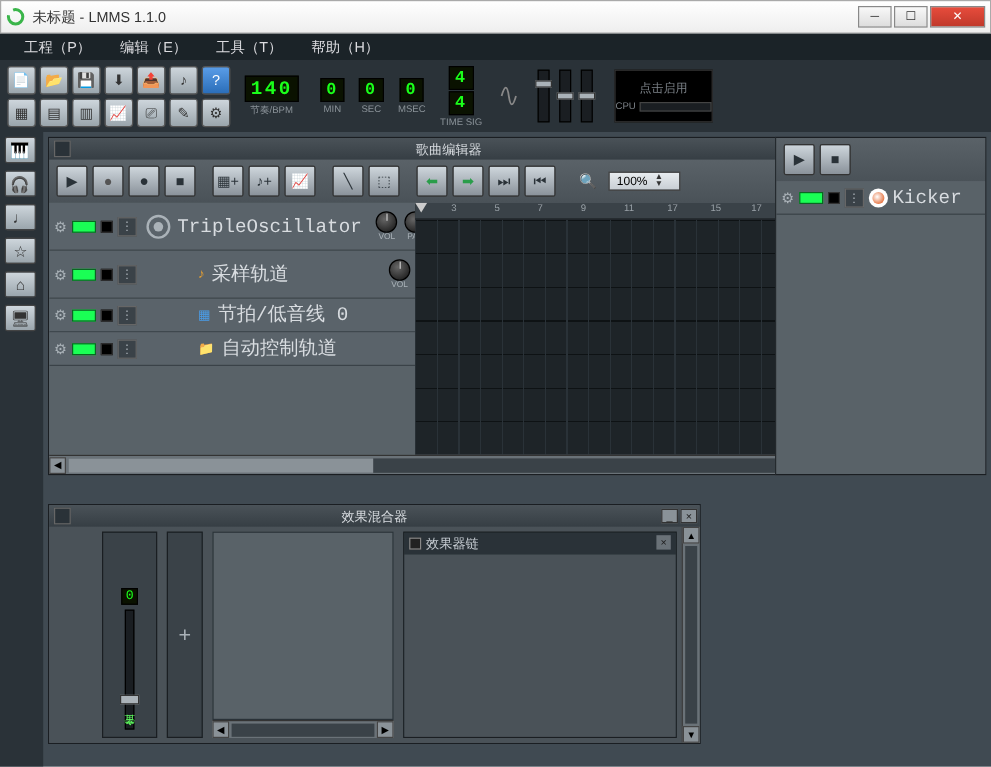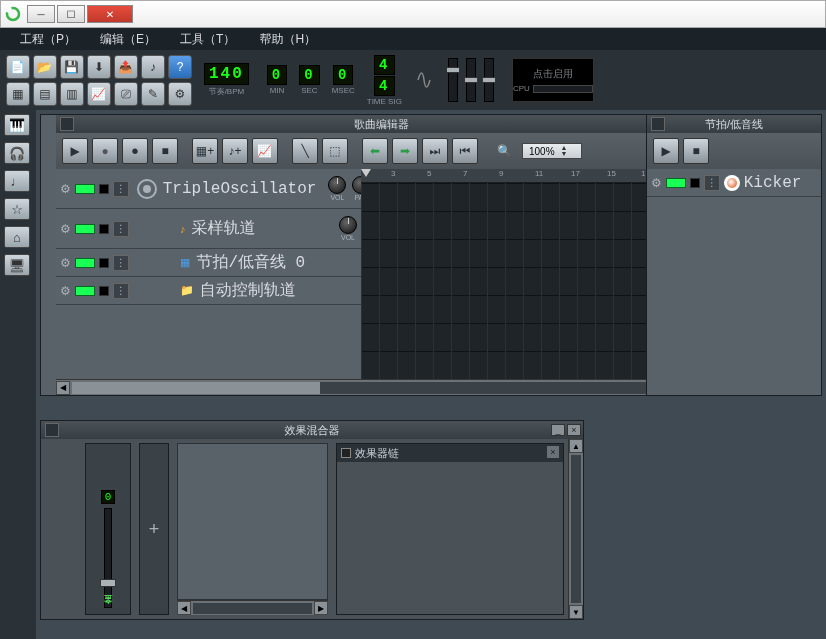--- a/index.html
+++ b/index.html
@@ -40,21 +40,21 @@
 .side-btn { width:26px; height:22px; background:linear-gradient(#ced6dc,#9aa5ac); border:1px solid #444; border-radius:2px; display:flex; align-items:center; justify-content:center; color:#333; font-size:13px;}
 
 
 .subwin { position:absolute; background:#596268; border:1px solid #1a1e22; display:flex; flex-direction:column; }
 .subwin-title { height:18px; background:linear-gradient(#4a5258,#363e44); color:#d8dce0; font-size:11px; display:flex; align-items:center; justify-content:center; position:relative;}
 .subwin-title .icon { position:absolute; left:4px; width:14px; height:14px; background:#2a3238; border:1px solid #666;}
 .subwin-title .ctrls { position:absolute; right:2px; display:flex; gap:2px;}
 .subwin-title .ctrls span { width:14px; height:12px; background:#8a9298; border:1px solid #333; font-size:9px; display:flex; align-items:center; justify-content:center; color:#222;}
 
 
-.song-editor { left:40px; top:4px; width:668px; height:282px;padding-left:15px; }
+.song-editor { left:40px; top:4px; width:668px; height:282px; }
 .se-toolbar { height:36px; background:linear-gradient(#5a6268,#4a5258); display:flex; align-items:center; padding:0 6px; gap:4px;}
 .se-btn { width:26px; height:26px; background:linear-gradient(#ced6dc,#8a929a); border:1px solid #333; border-radius:2px; display:flex; align-items:center; justify-content:center; font-size:12px; color:#2a3238;}
 .se-sep { width:6px; }
 .zoom-box { background:linear-gradient(#e8ecef,#c8ced4); border:1px solid #444; padding:1px 6px; font-size:10px; display:flex; align-items:center; gap:6px; min-width:60px;}
 .zoom-arrows { display:flex; flex-direction:column; font-size:7px; line-height:6px; color:#333;}
 .se-body { flex:1; display:flex; overflow:hidden; background:#5a636a;}
 .tracks { width:305px; background:#596268; overflow:hidden;}
 .timeline-area { flex:1; display:flex; flex-direction:column; background:#1e2226;}
 .ruler { height:14px; background:#3a4248; position:relative; border-bottom:1px solid #1a1e22; }
 .ruler .tick { position:absolute; top:0; font-size:8px; color:#9aa2a8;}
@@ -109,20 +109,21 @@
 </style>
 </head>
 <body>
 
 <div class="titlebar">
   <span class="app-icon">
     <svg width="16" height="16" viewBox="0 0 16 16">
         <circle cx="8" cy="8" r="6" fill="none" stroke="#3ab54a" stroke-width="2.5" stroke-dasharray="20 6"></circle>
       </svg>
   </span>
+  <span class="title">未标题 - LMMS 1.1.0</span>
   <div class="win-btns">
     <div class="win-btn">─</div>
     <div class="win-btn">☐</div>
     <div class="win-btn close">✕</div>
   </div>
 </div>
 
 <div class="menubar">
   <div class="menu">工程（P）</div>
   <div class="menu">编辑（E）</div>
@@ -330,24 +331,20 @@
     <div class="se-scroll">
       <div class="sb-btn">◀</div>
       <div class="sb-track">
           <div class="sb-thumb"></div>
         </div>
       <div class="sb-btn">▶</div>
     </div>
   </div>
 
   <div class="subwin bb-editor">
-    <div class="subwin-title">
-      <span class="icon"></span>
-      <span>节拍/低音线</span>
-    </div>
     <div class="bb-toolbar">
       <div class="se-btn">▶</div>
       <div class="se-btn">■</div>
     </div>
     <div class="bb-body">
       <div class="bb-row">
         <span class="gear">⚙</span>
         <div class="mute"></div>
         <div class="solo"></div>
         <div class="tr-btn">⋮</div>

